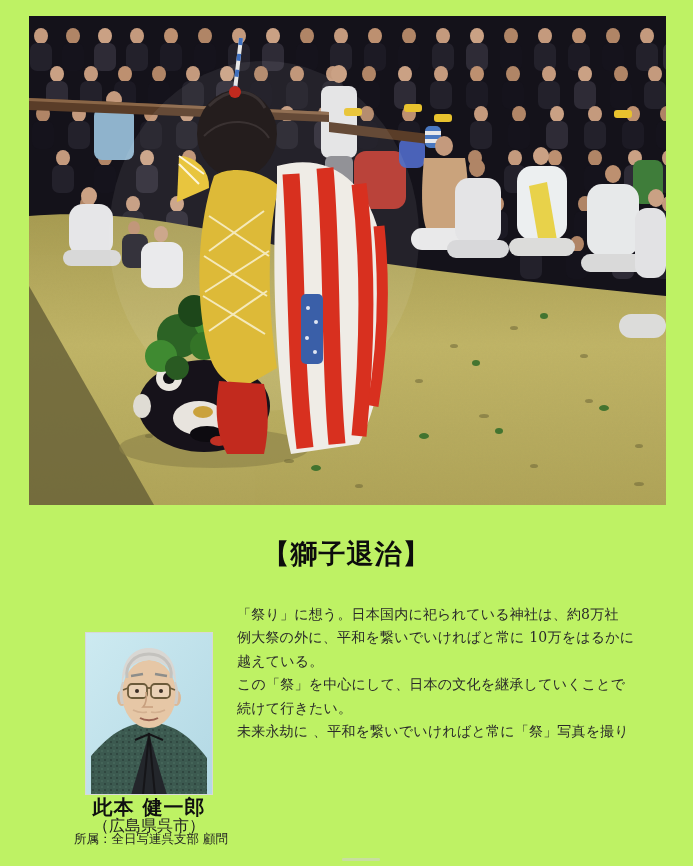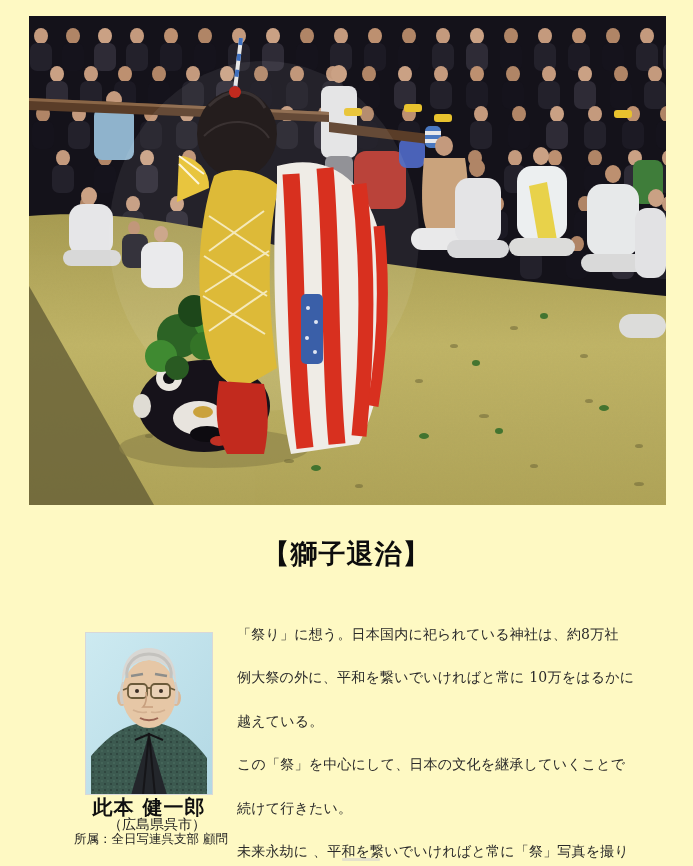--- a/index.html
+++ b/index.html
@@ -1,28 +1,28 @@
 <!DOCTYPE html>
 <html><head>
 <meta charset="utf-8">
 <style>
   html,body{margin:0;padding:0;background:#fff;}
-  .page{position:relative;width:693px;height:866px;background:#fef9c3;overflow:hidden;
+  .page{position:relative;width:693px;height:866px;background:#bef264;overflow:hidden;
         font-family:"DejaVu Serif","Liberation Serif",serif;color:#222;}
   .photo{position:absolute;left:29px;top:16px;width:637px;height:489px;display:block;}
   .title{position:absolute;left:0;top:536px;width:100%;text-align:center;
          font-size:27px;font-weight:700;color:#0d0d0d;letter-spacing:1px;}
   .essay{position:absolute;left:237px;top:603px;width:410px;font-size:14px;
          line-height:23.4px;color:#2a2a2a;letter-spacing:.2px;}
-  .essay span{display:block;white-space:nowrap;margin-top:20px;}
+  .essay span{display:block;white-space:nowrap;}
   .portrait{position:absolute;left:85px;top:632px;width:128px;height:163px;display:block;}
   .author-name{position:absolute;left:69px;top:794px;width:160px;text-align:center;
                font-size:20px;font-weight:700;color:#101010;letter-spacing:1px;}
-  .author-location{position:absolute;left:77px;top:816px;width:160px;text-align:center;
-                   font-size:14px;color:#222;}
+  .author-location{position:absolute;left:69px;top:816px;width:160px;text-align:center;
+                   font-size:16px;color:#222;}
   .author-affiliation{position:absolute;left:22px;top:831px;width:258px;text-align:center;
                       font-size:12.5px;color:#222;}
   .footer-mark{position:absolute;left:342px;top:858px;width:38px;height:3px;
                background:#cfcfcf;opacity:.55;border-radius:1px;}
 </style>
 </head>
 <body>
 
 <div class="page">
 

